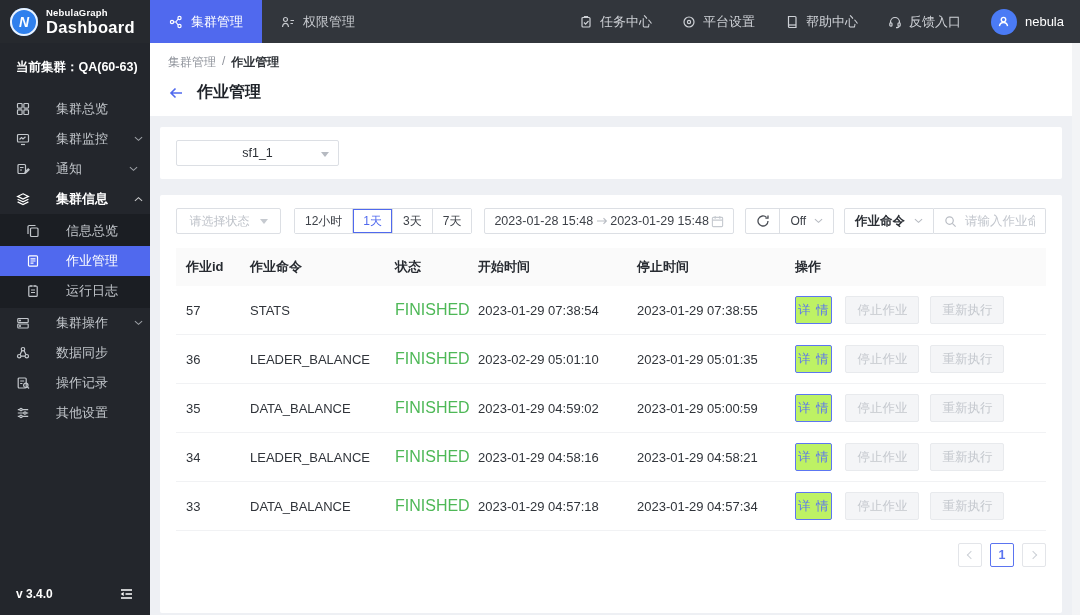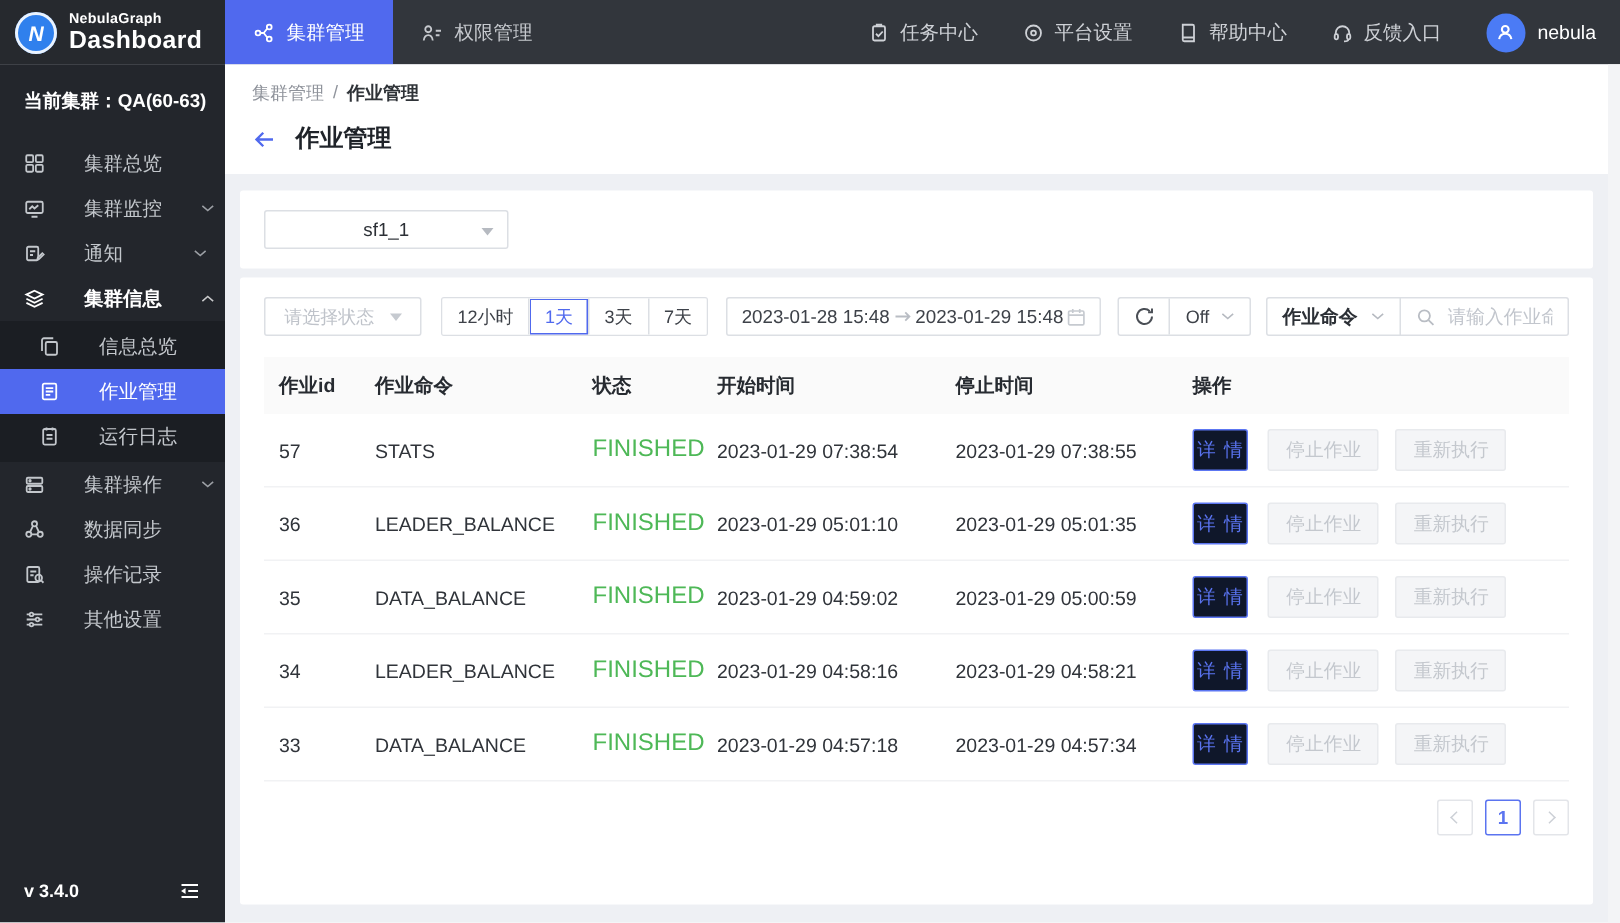--- a/index.html
+++ b/index.html
@@ -49,21 +49,21 @@
   .crumb-current { color:#2f3338; font-weight:bold; }
   .title-row { margin-top:11px; display:flex; align-items:center; gap:13px; }
   .page-title { font-size:16px; font-weight:bold; color:#1f2329; }
   .back-btn { cursor:pointer; display:flex; }
 
   .content { padding:11px 18px 0 10px; }
   .card { background:#fff; border-radius:2px; }
   .card-select { padding:13px 16px; }
   .select-box { position:relative; width:163px; height:26px; border:1px solid #dcdfe4; border-radius:2px; display:flex; align-items:center; justify-content:center; font-size:12.5px; color:#2c3036; cursor:pointer; background:#fff; }
   .select-box .caret { position:absolute; right:9px; top:11px; width:0; height:0; border-left:4px solid transparent; border-right:4px solid transparent; border-top:5px solid #b6bac1; }
-  .card-table { margin-top:6px; padding-bottom:46px; }
+  .card-table { margin-top:16px; padding-bottom:46px; }
 
   
   .filters { display:flex; align-items:center; padding:13px 16px 14px; }
   .sel-status { width:105px; height:26px; border:1px solid #dcdfe4; border-radius:2px; display:flex; align-items:center; justify-content:center; gap:10px; font-size:12px; color:#bfc3ca; cursor:pointer; position:relative; }
   .sel-status .caret { width:0; height:0; border-left:4px solid transparent; border-right:4px solid transparent; border-top:5px solid #c6cad0; }
   .seg { display:flex; height:26px; border:1px solid #dcdfe4; border-radius:2px; margin-left:13px; overflow:visible; }
   .seg-cell { padding:0 10px; display:flex; align-items:center; font-size:12px; color:#3e4249; border-left:1px solid #dcdfe4; cursor:pointer; background:#fff; }
   .seg-cell:first-child { border-left:none; }
   .seg-cell.active { color:#5069ee; box-shadow:inset 0 0 0 1px #5069ee; position:relative; }
   .daterange { margin-left:12px; width:250px; height:26px; border:1px solid #dcdfe4; border-radius:2px; display:flex; align-items:center; justify-content:space-between; padding:0 9px; font-size:12.5px; color:#3e4249; cursor:pointer; }
@@ -84,21 +84,21 @@
   .trow { height:49px; border-bottom:1px solid #f1f2f4; font-size:13px; color:#30343a; }
   .td, .th { padding-left:10px; }
   .c-id { width:64px; flex:0 0 64px; }
   .c-cmd { width:145px; flex:0 0 145px; }
   .c-status { width:83px; flex:0 0 83px; }
   .c-start { width:159px; flex:0 0 159px; }
   .c-stop { width:158px; flex:0 0 158px; }
   .c-ops { flex:1; display:flex; align-items:center; }
   .status-finished { color:#4eb857; font-size:16px; }
   .btn { height:28px; border-radius:2px; font-size:12.5px; font-family:inherit; cursor:pointer; }
-  .btn-detail { border:1px solid #5c76f2; color:#5a74f1; background:#0f172a; padding:0 2px; letter-spacing:1px; margin-right:13px; }
+  .btn-detail { border:1px solid #5c76f2; color:#5a74f1; background:#bef264; padding:0 2px; letter-spacing:1px; margin-right:13px; }
   .btn-disabled { background:#f4f5f7; border:1px solid #e8eaed; color:#c4c8ce; padding:0 11px; margin-right:11px; cursor:not-allowed; }
 
   
   .pagination { display:flex; justify-content:flex-end; gap:8px; padding:12px 16px 0; }
   .page-box { width:24px; height:24px; border-radius:2px; border:1px solid #e3e5e9; background:#fff; display:flex; align-items:center; justify-content:center; cursor:pointer; }
   .page-box.current { border-color:#5b74f0; color:#5b74f0; font-size:12.5px; font-weight:bold; }
   .chv { width:6px; height:6px; border-top:1.5px solid #ccd0d6; border-right:1.5px solid #ccd0d6; }
   .chv-left { transform:rotate(-135deg); margin-left:2px; }
   .chv-right { transform:rotate(45deg); margin-right:2px; }
 
@@ -462,21 +462,21 @@
                 <button class="btn btn-detail">详 情</button>
                 <button class="btn btn-disabled">停止作业</button>
                 <button class="btn btn-disabled">重新执行</button>
               </div>
             </div>
 
             <div class="trow">
               <div class="td c-id">36</div>
               <div class="td c-cmd">LEADER_BALANCE</div>
               <div class="td c-status status-finished">FINISHED</div>
-              <div class="td c-start">2023-01-29 05:01:10</div>
+              <div class="td c-start">2023-02-29 05:01:10</div>
               <div class="td c-stop">2023-01-29 05:01:35</div>
               <div class="td c-ops">
                 <button class="btn btn-detail">详 情</button>
                 <button class="btn btn-disabled">停止作业</button>
                 <button class="btn btn-disabled">重新执行</button>
               </div>
             </div>
 
             <div class="trow">
               <div class="td c-id">35</div>

